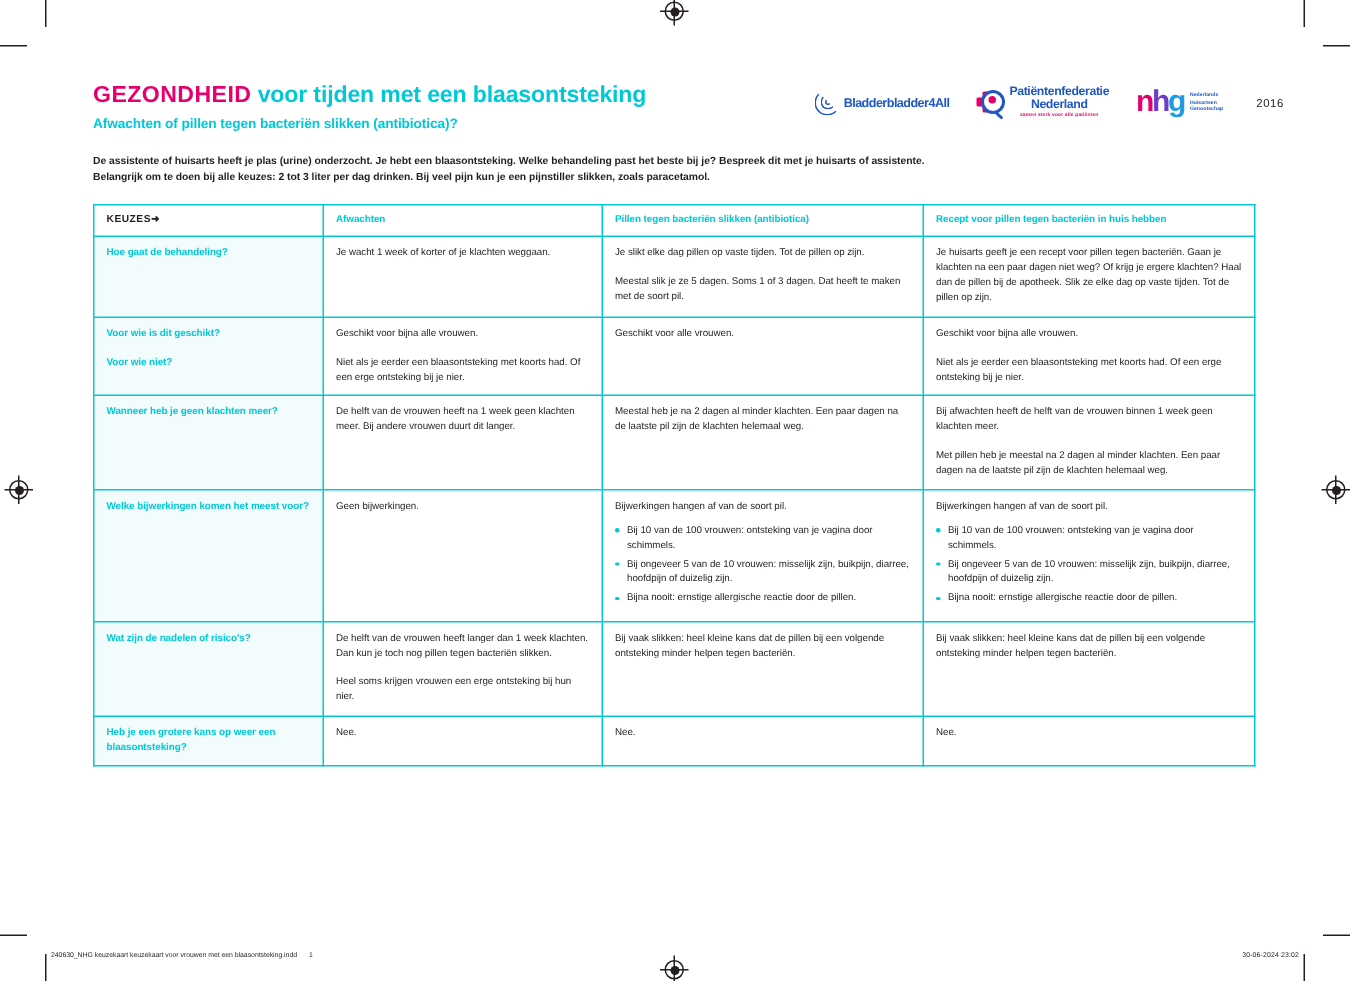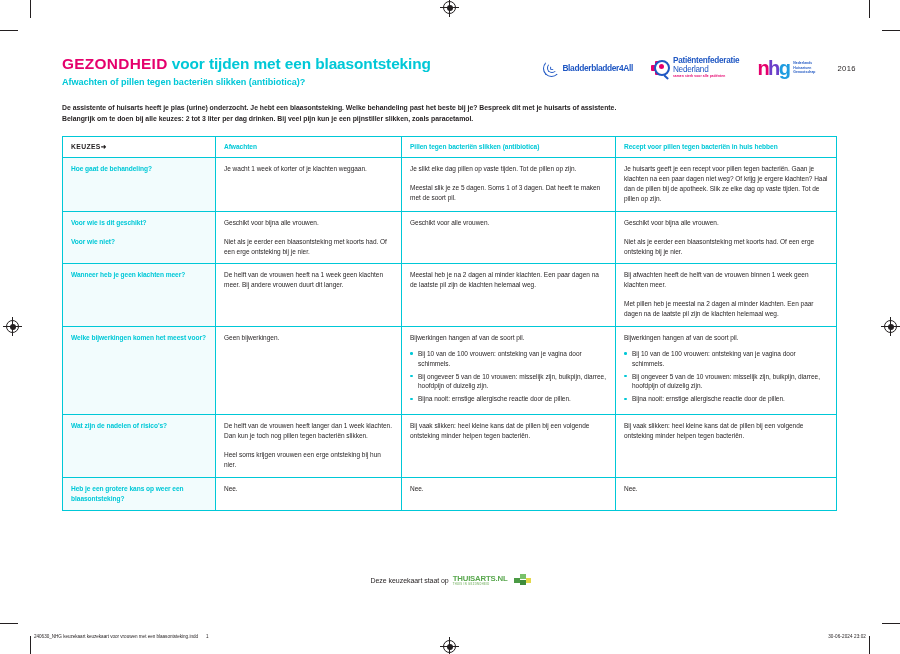--- a/index.html
+++ b/index.html
@@ -41,23 +41,23 @@
   .lg1 .txt{font-size:8.4px;font-weight:bold;color:#1f57c3;letter-spacing:-0.35px;}
 
   
   .lg2{gap:3px;}
   .lg2 .mark{position:relative;width:19px;height:19px;}
   .lg2 .cross-h{position:absolute;left:0;top:7px;width:14px;height:5.5px;background:#e5006d;border-radius:1px;}
   .lg2 .cross-v{position:absolute;left:4.2px;top:2.5px;width:5.5px;height:14px;background:#e5006d;border-radius:1px;}
   .lg2 .circ{position:absolute;right:0px;top:1.5px;width:12px;height:12px;border-radius:50%;border:2.3px solid #1f57c3;background:#fff;}
   .lg2 .circ:after{content:"";position:absolute;left:3px;top:2.3px;width:5px;height:5px;border-radius:50%;background:#e5006d;}
   .lg2 .handle{position:absolute;right:1px;bottom:-0.5px;width:6px;height:2.4px;background:#1f57c3;transform:rotate(42deg);border-radius:1px;}
-  .lg2 .tx{line-height:1.02;}
+  .lg2 .tx{line-height:1.02;text-align:center;}
   .lg2 .t1{font-size:8.2px;font-weight:bold;color:#1f57c3;letter-spacing:-0.25px;}
-  .lg2 .t2{font-size:8.2px;font-weight:normal;color:#1f57c3;letter-spacing:-0.25px;}
+  .lg2 .t2{font-size:8.2px;font-weight:bold;color:#1f57c3;letter-spacing:-0.25px;}
   .lg2 .t3{font-size:3.3px;font-weight:bold;color:#e5006d;letter-spacing:0.1px;margin-top:1px;}
 
   
   .lg3{gap:4px;}
   .lg3 .nhg{font-size:20px;font-weight:bold;line-height:0.82;letter-spacing:-1.6px;}
   .lg3 .nhg .n{color:#e5006d;}
   .lg3 .nhg .h{color:#6b3ec9;}
   .lg3 .nhg .g{color:#1f9ce0;}
   .lg3 .sub{font-size:3.4px;font-weight:bold;color:#1f57c3;line-height:1.35;letter-spacing:0.05px;}
   .year{font-size:7.6px;color:#231f20;letter-spacing:0.4px;margin-left:4px;}
@@ -300,32 +300,19 @@
           <td>
             <div class="p">Nee.</div>
           </td>
           <td>
             <div class="p">Nee.</div>
           </td>
         </tr>
       </tbody>
   </table>
 
-  <div class="ta">
-    <div class="lead">Deze keuzekaart staat op</div>
-    <div class="brand">
-      <div class="b1">THUISARTS.NL</div>
-      <div class="b2">THUIS IN GEZONDHEID</div>
-    </div>
-    <div class="blocks">
-      <span class="bk1"></span>
-        <span class="bk2"></span>
-        <span class="bk3"></span>
-        <span class="bk4"></span>
-    </div>
-  </div>
 
 </div>
 
 <div class="slug">
   <span>240630_NHG keuzekaart keuzekaart voor vrouwen met een blaasontsteking.indd</span><span class="pg">1</span>
 </div>
 <div class="slug-r">30-06-2024   23:02</div>
 
 </body></html>

